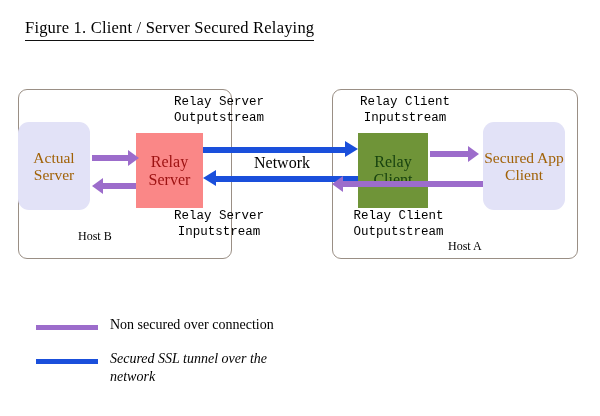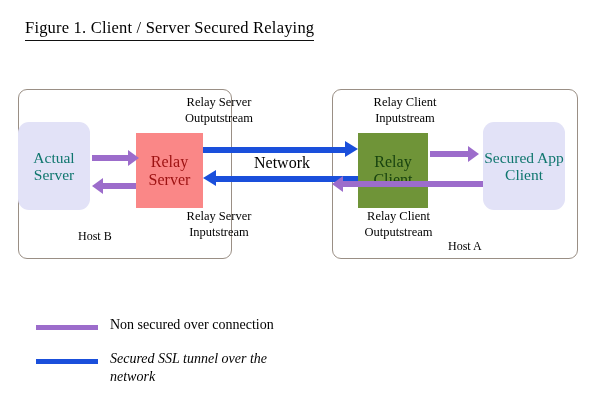--- a/index.html
+++ b/index.html
@@ -58,21 +58,21 @@
     display: flex;
     align-items: center;
     justify-content: center;
     text-align: center;
     font-size: 15.5px;
     line-height: 1.12;
   }
   .node-soft {
     background: #e2e2f7;
     border-radius: 11px;
-    color: #0f766e;
+    color: #a16207;
   }
   #actual-server     { left: 18px;  top: 122px; width: 72px;  height: 88px; }
   #actual-app-client { left: 483px; top: 122px; width: 82px;  height: 88px; }
 
   #relay-server {
     left: 136px; top: 133px; width: 67px; height: 75px;
     background: #fa8787;
     color: #9c1111;
     font-size: 16px;
   }
@@ -82,20 +82,21 @@
     color: #18430f;
     font-size: 16px;
   }
 
   
   .caption {
     position: absolute;
     font-size: 12.5px;
     line-height: 1.25;
     white-space: nowrap;
+    font-family: Liberation Mono, monospace;
   }
   .caption.center { text-align: center; }
   .caption.left   { text-align: center; }
 
   #cap-rs-out { left: 168px; top: 95px;  width: 102px; }
   #cap-rs-in  { left: 168px; top: 209px; width: 102px; }
   #cap-rc-in  { left: 345px; top: 95px;  width: 120px; }
   #cap-rc-out { left: 336px; top: 209px; width: 125px; }
 
   #network-label {

